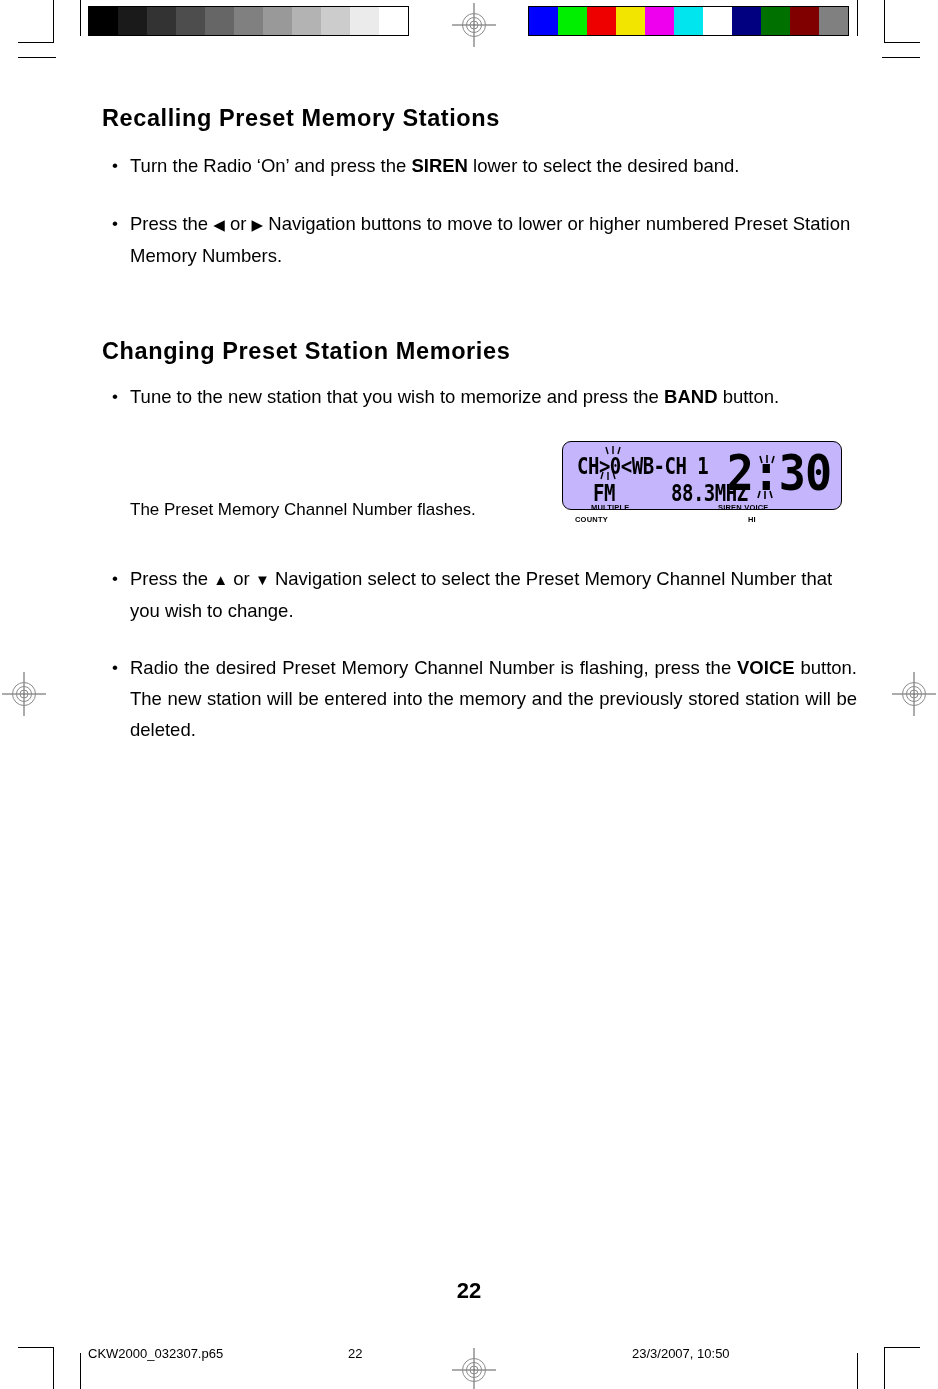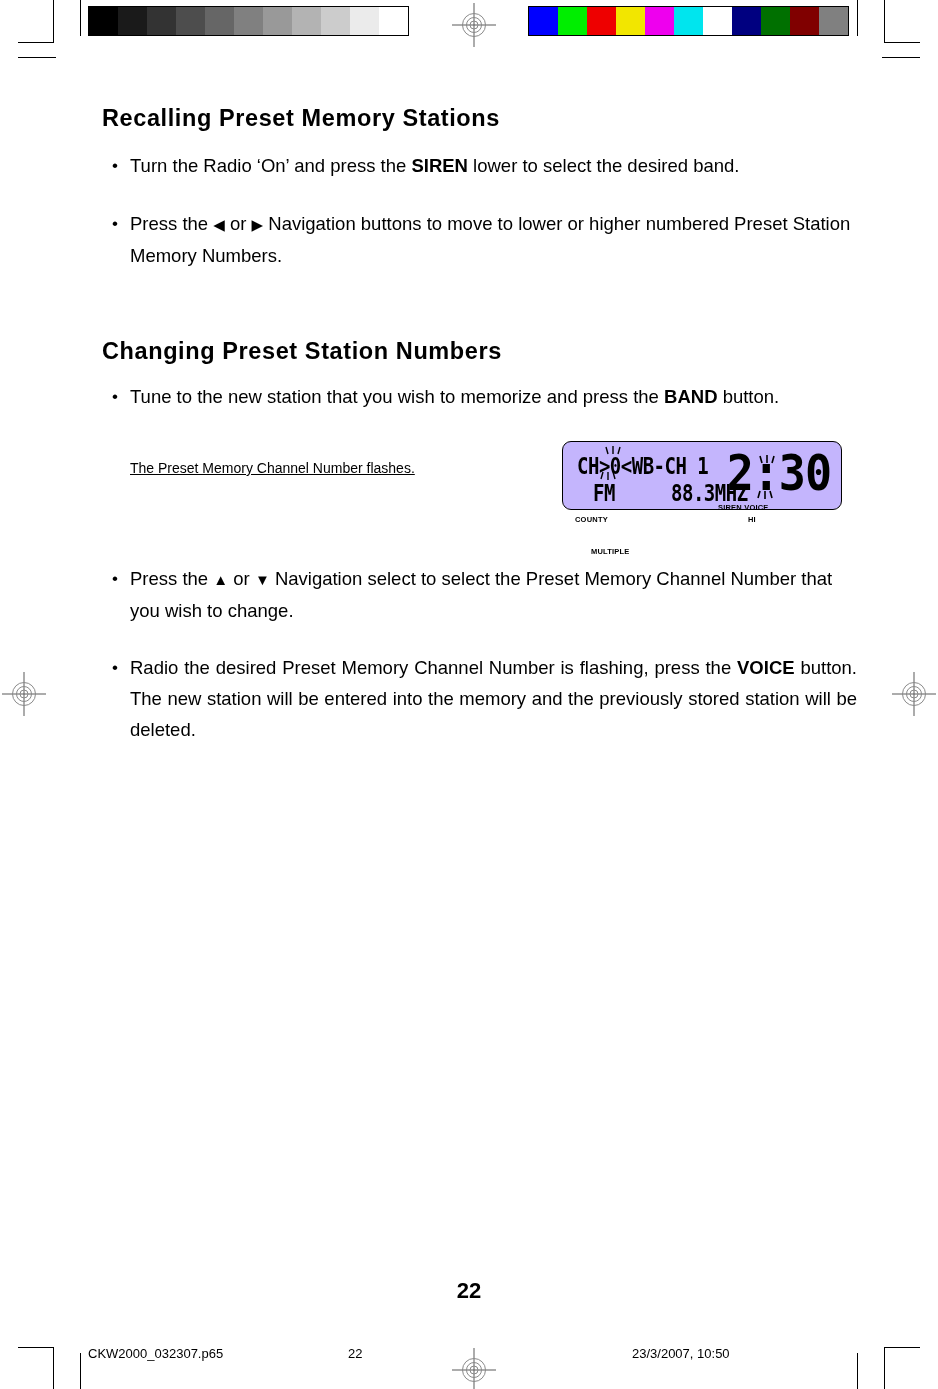--- a/index.html
+++ b/index.html
@@ -122,24 +122,23 @@
   #bullet-3 { left: 112px; top: 381px; width: 740px; }
   #bullet-4 { left: 112px; top: 563px; width: 740px; }
   #bullet-5 { left: 112px; top: 652px; width: 745px; }
 
   #bullet-5 .bullet-text { text-align: justify; }
   #bullet-5 .bullet-text .lastline { text-align: left; }
 
   #flash-note {
     position: absolute;
     left: 130px;
-    top: 453px;
-    font-size: 14px;
+    top: 494px;
+    font-size: 17px;
     line-height: 31px;
-    text-decoration: underline;
   }
 
   
   #lcd-figure {
     position: absolute;
     left: 562px;
     top: 441px;
     width: 280px;
     height: 69px;
     border: 1.6px solid #000;
@@ -195,21 +194,21 @@
   }
   .lcd-label {
     position: absolute;
     font-family: "Liberation Sans", sans-serif;
     font-weight: bold;
     font-size: 7.5px;
     letter-spacing: 0.2px;
     color: #000;
     white-space: nowrap;
   }
-  #label-multiple { left: 28px;  top: 61px; margin-top: 44px; }
+  #label-multiple { left: 28px;  top: 61px; }
   #label-county   { left: 12px;  top: 73px; }
   #label-siren    { left: 155px; top: 61px; }
   #label-hi       { left: 185px; top: 73px; text-align: right; }
 
   
   .sparkle {
     position: absolute;
     width: 16px;
     height: 10px;
     pointer-events: none;
@@ -325,21 +324,21 @@
   <div class="bullet-row" id="bullet-1">
     <span class="bullet-dot">•</span>
     <span class="bullet-text"><span>Turn the Radio ‘On’ and press the </span><b>SIREN</b><span> lower to select the desired band.</span></span>
   </div>
 
   <div class="bullet-row" id="bullet-2">
     <span class="bullet-dot">•</span>
     <span class="bullet-text"><span>Press the </span><span class="glyph">◀</span><span> or </span><span class="glyph">▶</span><span> Navigation buttons to move to lower or higher numbered Preset Station Memory Numbers.</span></span>
   </div>
 
-  <h1 class="section-heading" id="heading-changing">Changing Preset Station Numbers</h1>
+  <h1 class="section-heading" id="heading-changing">Changing Preset Station Memories</h1>
 
   <div class="bullet-row" id="bullet-3">
     <span class="bullet-dot">•</span>
     <span class="bullet-text"><span>Tune to the new station that you wish to memorize and press the </span><b>BAND</b><span> button.</span></span>
   </div>
 
   <div id="flash-note">The Preset Memory Channel Number flashes.</div>
 
   <div id="lcd-figure">
 

